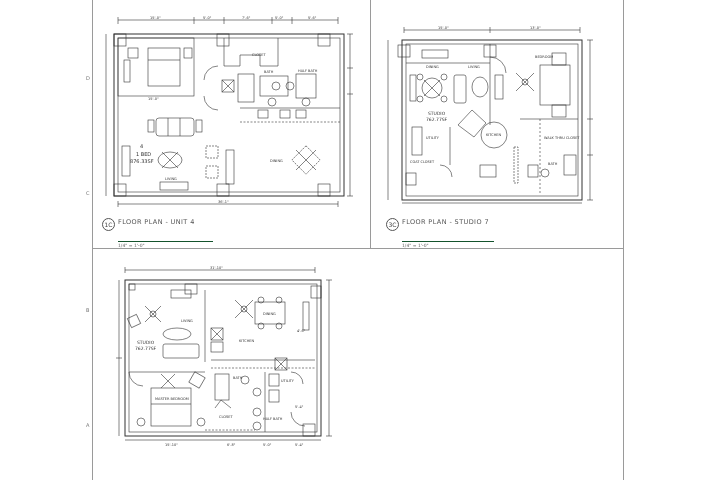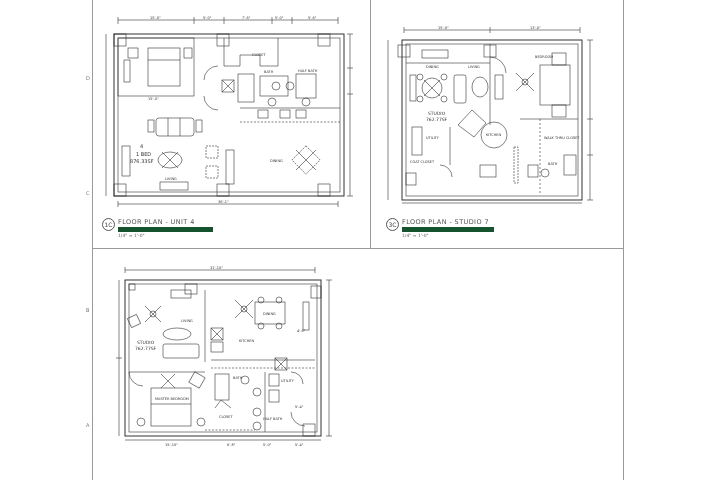--- a/index.html
+++ b/index.html
@@ -3,21 +3,21 @@
 <meta charset="utf-8">
 <style>
   html,body{margin:0;padding:0;background:#fff;}
   body{width:720px;height:480px;position:relative;overflow:hidden;font-family:"DejaVu Sans",sans-serif;color:#222;}
   .sheet{position:absolute;left:0;top:0;width:720px;height:480px;}
   .frame-line{position:absolute;background:#9a9a9a;}
   .grid-ref{position:absolute;font-size:5px;color:#777;}
   .panel{position:absolute;}
   .title-block{position:absolute;display:flex;align-items:flex-start;}
   .bubble{width:11px;height:11px;border:1px solid #555;border-radius:50%;font-size:6px;line-height:11px;text-align:center;color:#444;margin-right:3px;}
-  .title-text{font-size:6.5px;letter-spacing:0.4px;color:#555;border-bottom:5px solid #14532d;padding-bottom:1px;white-space:nowrap;}
+  .title-text{font-size:6.5px;letter-spacing:0.4px;color:#555;border-bottom:1px solid #14532d;padding-bottom:15px;white-space:nowrap;}
   .scale-text{font-size:4.5px;color:#666;margin-top:1px;}
   svg text{font-family:"DejaVu Sans",sans-serif;fill:#333;}
 </style>
 </head>
 <body>
 
 <div class="sheet">
 
   <div class="frame-line" style="left:92px;top:0;width:1px;height:480px;"></div>
   <div class="frame-line" style="left:623px;top:0;width:1px;height:480px;"></div>

